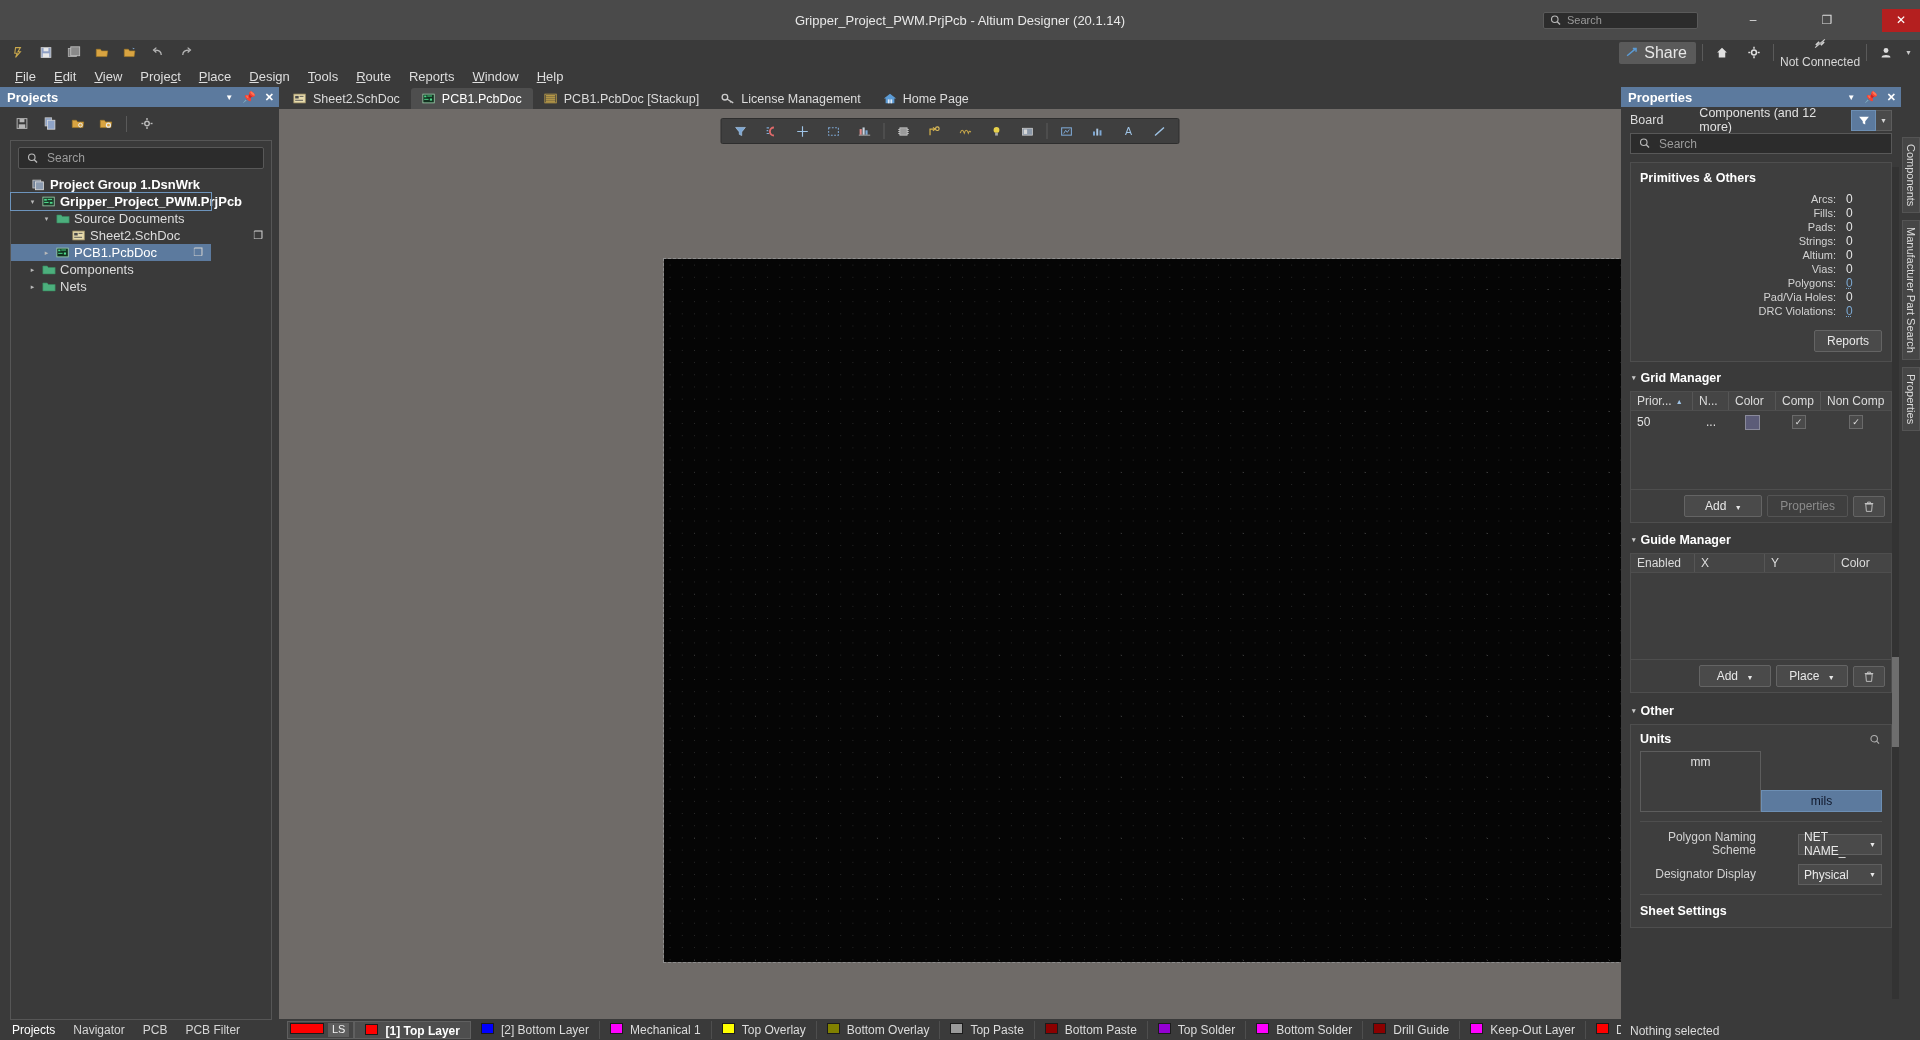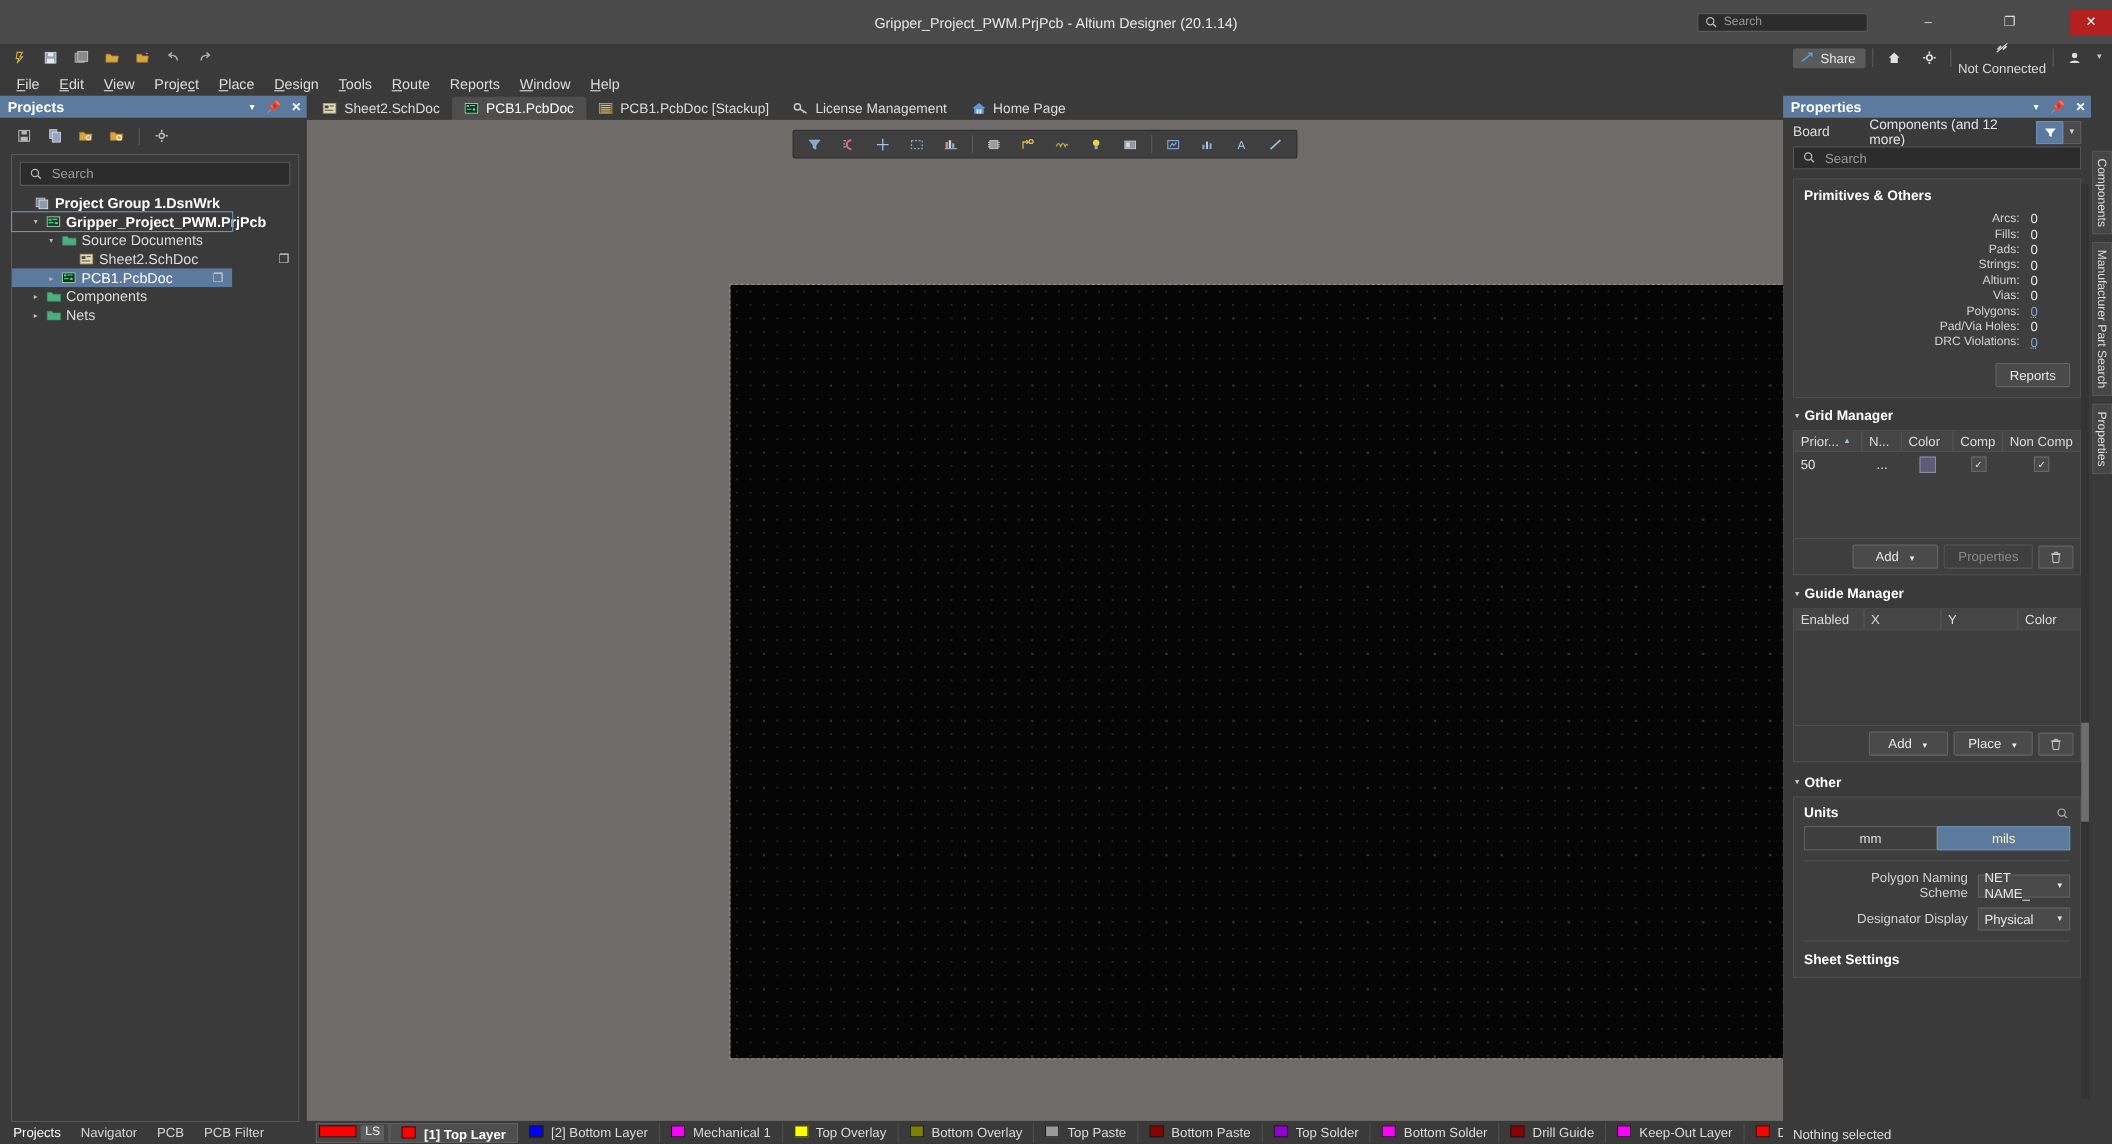--- a/index.html
+++ b/index.html
@@ -34,21 +34,21 @@
   
   .icontoolbar {
     height: 25px; background: #3a3a3a; display: flex; align-items: center;
     padding-left: 5px; gap: 2px; flex: none; position: relative;
   }
   .tb-ico { width: 26px; height: 22px; display: flex; align-items: center; justify-content: center; }
   .tb-sep { width: 1px; height: 16px; background: #5a5a5a; margin: 0 4px; }
   .tbr-right { margin-left: auto; display: flex; align-items: center; gap: 6px; padding-right: 8px; }
   .share-btn {
     background: #5a5a5a; border-radius: 2px; padding: 2px 9px 2px 6px; display: flex;
-    align-items: center; gap: 5px; font-size: 12px; color: #e6e6e6;
+    align-items: center; gap: 5px; font-size: 16px; color: #e6e6e6;
   }
   .vsep { width: 1px; height: 17px; background: #5a5a5a; }
   .notconn { display: flex; align-items: center; gap: 5px; font-size: 12px; color: #d8d8d8; flex-direction: column; }
 
   
   .menubar { height: 22px; background: #3a3a3a; display: flex; align-items: center;
     padding-left: 6px; flex: none; }
   .menu-item { padding: 2px 9px; font-size: 13px; color: #dedede; line-height: 17px; }
   .menu-item u { text-decoration: underline; }
 
@@ -164,23 +164,23 @@
     display: flex; align-items: center; justify-content: center; font-size: 9px; color: #e0e0e0; }
   .tbl-body { height: 78px; }
   .tbl-body.tall { height: 86px; }
   .tbl-foot { display: flex; align-items: center; justify-content: flex-end; gap: 5px;
     padding: 5px 6px; border-top: 1px solid #4e4e4e; }
   .units-row { display: flex; align-items: center; justify-content: space-between; margin-bottom: 5px; }
   .units-label { font-weight: bold; font-size: 12.5px; color: #fff; }
   .seg { display: flex; width: 100%; }
   .seg > div { flex: 1; text-align: center; font-size: 12px; padding: 3px 0;
     border: 1px solid #5d5d5d; color: #e0e0e0; }
-  .seg > div.on { background: #5c7a9e; border-color: #6d8fb4; color: #fef9c3; }
+  .seg > div.on { background: #5c7a9e; border-color: #6d8fb4; color: #0f172a; margin-top: 39px; }
   .hr { height: 1px; background: #4e4e4e; margin: 9px 0; }
-  .frow { display: flex; align-items: center; justify-content: flex-end; gap: 9px; margin-bottom: 7px; }
+  .frow { display: flex; align-items: center; justify-content: space-between; gap: 21px; margin-bottom: 7px; }
   .frow .fl { font-size: 12px; color: #d2d2d2; text-align: right; line-height: 13px; }
   .sel { width: 84px; height: 21px; background: #4a4a4a; border: 1px solid #5f5f5f;
     display: flex; align-items: center; padding: 0 5px; font-size: 12px; color: #eaeaea; }
   .sel .cv { margin-left: auto; font-size: 7px; }
   .rp-status { height: 19px; display: flex; align-items: center; padding-left: 9px;
     font-size: 12px; color: #dcdcdc; flex: none; }
   .rp-sb { position: absolute; right: 2px; width: 7px; background: #333; }
 
   
   .vtabs { width: 19px; background: #3a3a3a; display: flex; flex-direction: column;

